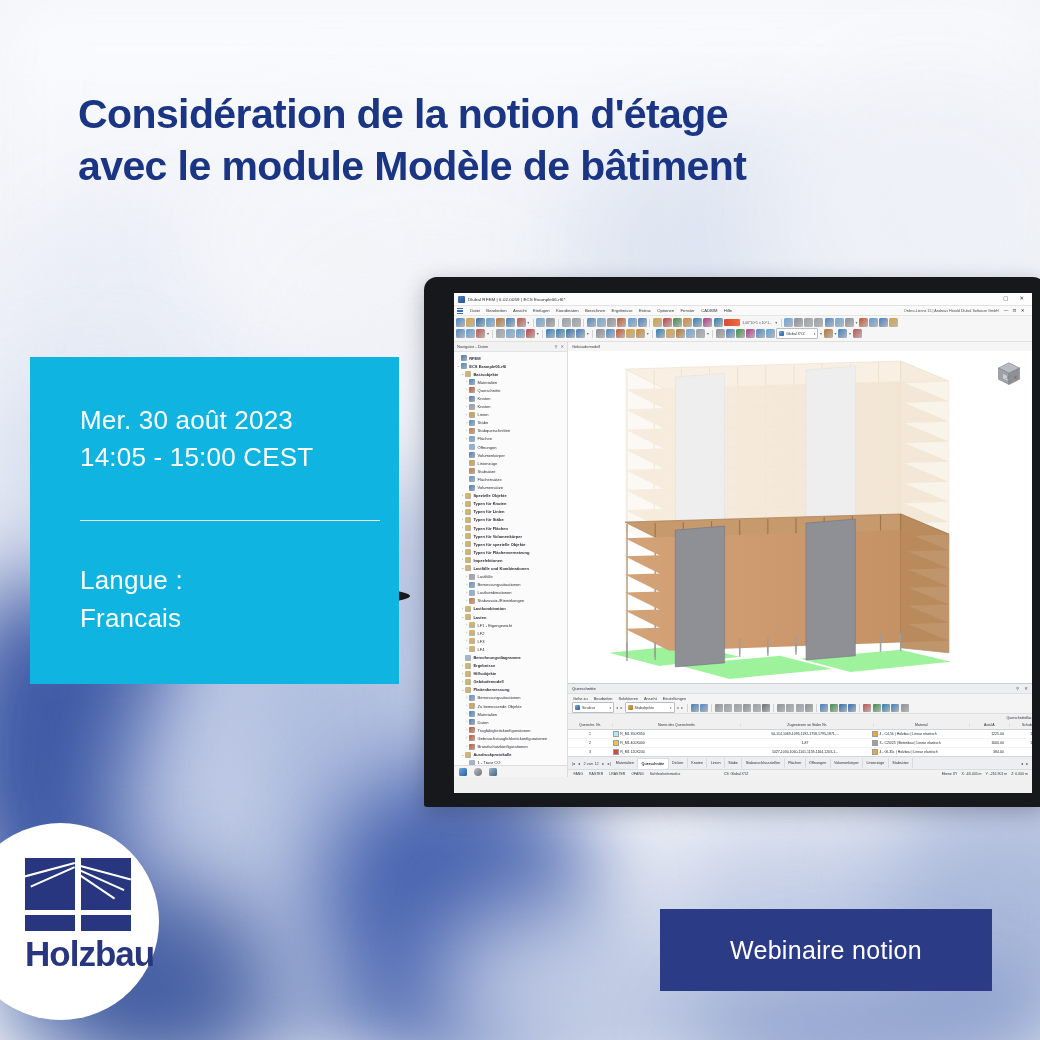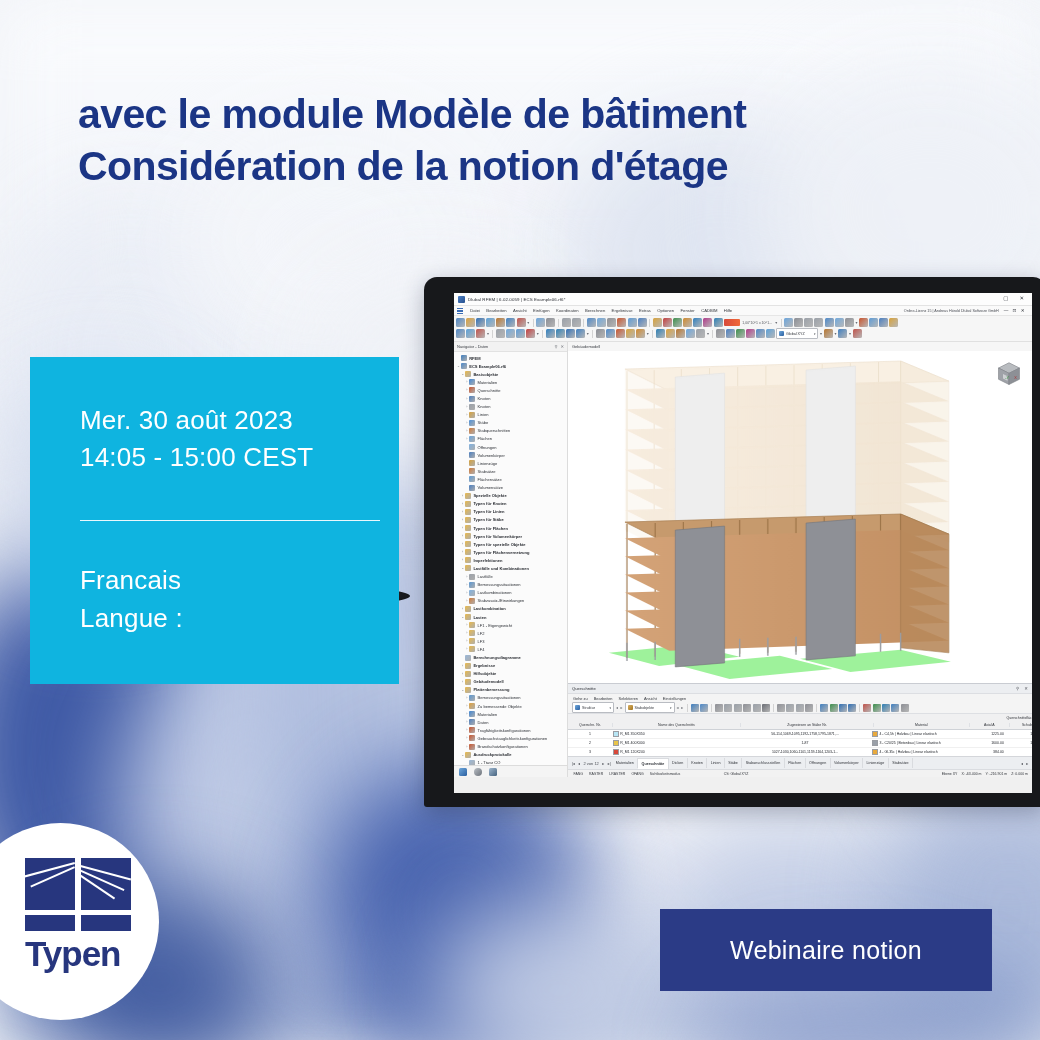--- a/index.html
+++ b/index.html
@@ -890,44 +890,44 @@
 
         </div>
       </div>
     </div>
   </div>
 </div>
 <div id="stand-neck"></div>
 <div id="stand-base"></div>
 
 <div id="title">
+  <span class="l">Considération de la notion d'étage</span>
   <span class="l">avec le module Modèle de bâtiment</span>
-  <span class="l">Considération de la notion d'étage</span>
 </div>
 
 <div id="infobox">
   <div class="date">Mer. 30 août 2023</div>
   <div class="date">14:05 - 15:00 CEST</div>
   <div class="rule"></div>
+  <div class="lang">Langue :</div>
   <div class="lang">Francais</div>
-  <div class="lang">Langue :</div>
 </div>
 
 <div id="logo">
   <div class="inner">
     <div class="mark">
       <div class="mast"></div>
       <div class="cab" style="left:52px;top:6px;width:56px;height:2px;transform:rotate(15deg)"></div>
       <div class="cab" style="left:52px;top:10px;width:52px;height:2px;transform:rotate(24deg)"></div>
       <div class="cab" style="left:52px;top:14px;width:46px;height:2px;transform:rotate(34deg)"></div>
       <div class="cab" style="left:50px;top:6px;width:52px;height:2px;transform:rotate(165deg)"></div>
       <div class="cab" style="left:50px;top:10px;width:48px;height:2px;transform:rotate(156deg)"></div>
     </div>
     <div class="bar">
         <div class="gap"></div>
       </div>
-    <div class="wm">Typen</div>
+    <div class="wm">Holzbau</div>
   </div>
 </div>
 
 <div id="webinar">
   <span>Webinaire notion</span>
 </div>
 
 </body></html>

